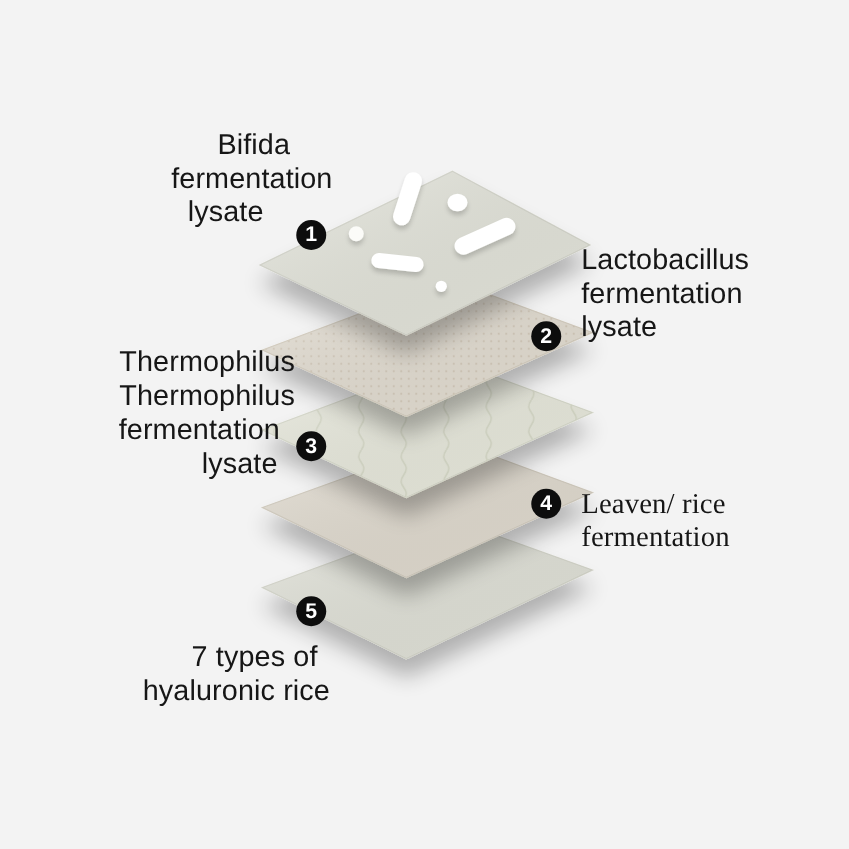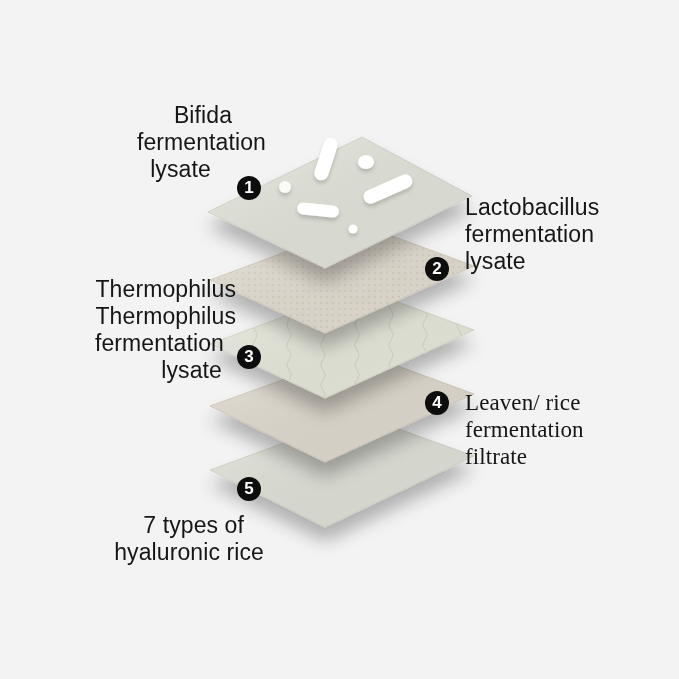--- a/index.html
+++ b/index.html
@@ -145,22 +145,21 @@
     <span class="line">Thermophilus</span>
     <span class="line" style="margin-right:12px;">fermentation</span>
     <span class="line" style="margin-right:14px;">lysate</span>
   </div>
   <div class="badge" style="left:237px; top:345px;">3</div>
 
   <div class="badge" style="left:425px; top:391px;">4</div>
   <div class="label left-align" style="left:465px; top:389px;font-family:Liberation Serif, serif;">
     <span class="line">Leaven/ rice</span>
     <span class="line">fermentation</span>
-    <span class="line">filtrate</span>
   </div>
 
   <div class="badge" style="left:237px; top:477px;">5</div>
   <div class="label right-align" style="left:60px; top:512px; width:204px;">
-    <span class="line" style="margin-right:20px;">7 types of</span>
+    <span class="line" style="margin-right:10px;">7 types of</span>
     <span class="line">hyaluronic rice</span>
   </div>
 
 </div>
 
 </body></html>

